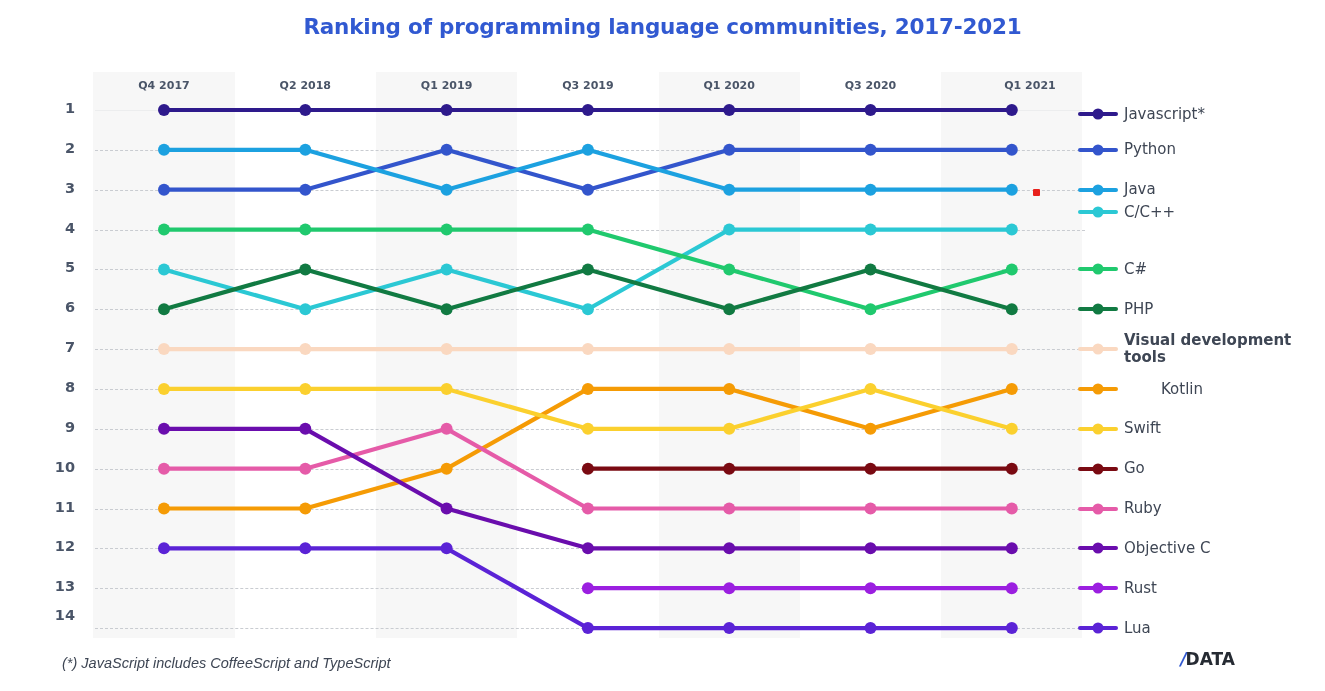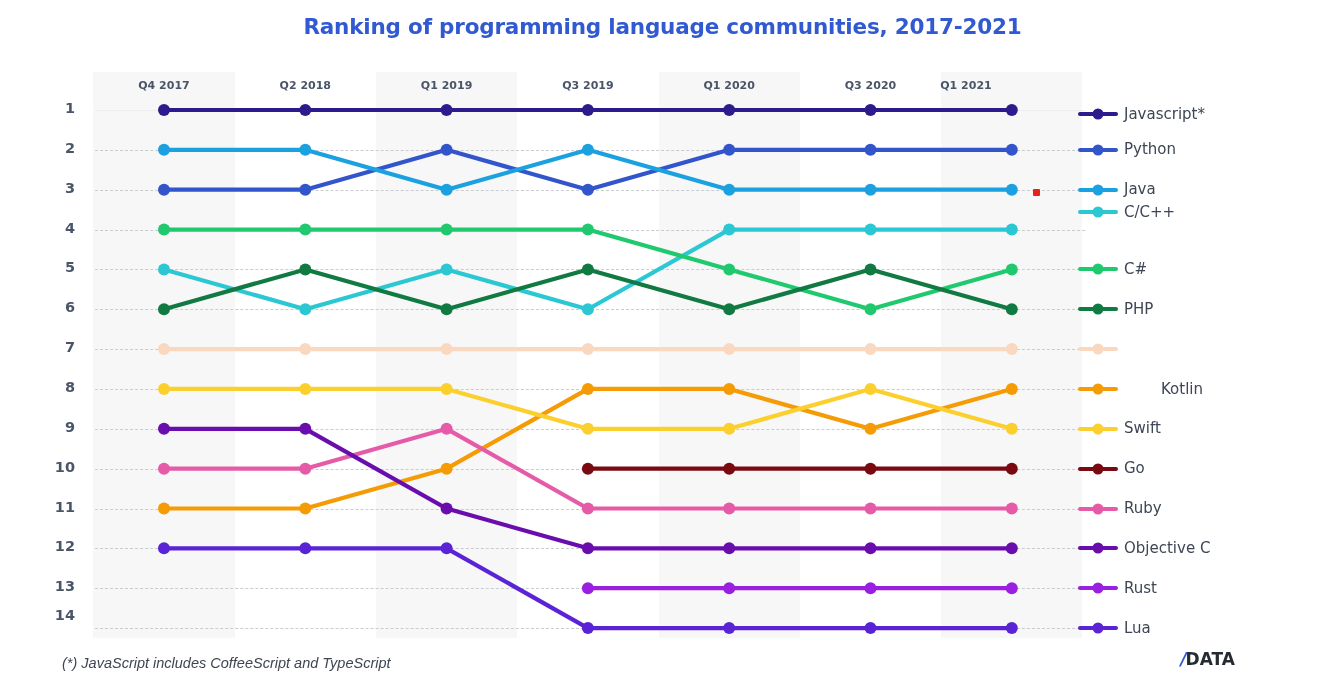--- a/index.html
+++ b/index.html
@@ -159,21 +159,21 @@
       <div class="gridline" style="top: 516.2px;"></div>
       <div class="gridline" style="top: 556.05px;"></div>
     </div>
   <div id="xlabels">
       <div class="xlabel" style="left: -1px; width: 140px;">Q4 2017</div>
       <div class="xlabel" style="left: 140.3px; width: 140px;">Q2 2018</div>
       <div class="xlabel" style="left: 281.6px; width: 140px;">Q1 2019</div>
       <div class="xlabel" style="left: 422.9px; width: 140px;">Q3 2019</div>
       <div class="xlabel" style="left: 564.2px; width: 140px;">Q1 2020</div>
       <div class="xlabel" style="left: 705.5px; width: 140px;">Q3 2020</div>
-      <div class="xlabel" style="left: 801px; width: 140px;">Q1 2021</div>
+      <div class="xlabel" style="left: 865px; width: 140px;">Q1 2021</div>
     </div>
   <svg id="lines-svg" width="990" height="566">
       <g>
         <polyline points="69,38 210.3,38 351.6,38 492.90000000000003,38 634.2,38 775.5,38 916.8000000000001,38" fill="none" stroke="#2E1A8C" stroke-width="4.2" stroke-linecap="round" stroke-linejoin="round"></polyline>
         <circle cx="69" cy="38" r="6" fill="#2E1A8C"></circle>
         <circle cx="210.3" cy="38" r="6" fill="#2E1A8C"></circle>
         <circle cx="351.6" cy="38" r="6" fill="#2E1A8C"></circle>
         <circle cx="492.90000000000003" cy="38" r="6" fill="#2E1A8C"></circle>
         <circle cx="634.2" cy="38" r="6" fill="#2E1A8C"></circle>
         <circle cx="775.5" cy="38" r="6" fill="#2E1A8C"></circle>
@@ -358,20 +358,22 @@
     <div class="legend-item" style="top: 227.25px;">
       <span class="legend-swatch" style="background: rgb(17, 122, 66);">
         <i style="background: rgb(17, 122, 66);"></i>
       </span>
       <span class="legend-label">PHP</span>
     </div>
     <div class="legend-item two-line" style="top: 258.1px;">
       <span class="legend-swatch" style="background: rgb(250, 216, 192);">
         <i style="background: rgb(250, 216, 192);"></i>
       </span>
+      <span class="legend-label">Visual development
+tools</span>
     </div>
     <div class="legend-item" style="top: 306.95px; gap: 37px;">
       <span class="legend-swatch" style="background: rgb(245, 155, 5);">
         <i style="background: rgb(245, 155, 5);"></i>
       </span>
       <span class="legend-label">Kotlin</span>
     </div>
     <div class="legend-item" style="top: 346.8px;">
       <span class="legend-swatch" style="background: rgb(251, 208, 46);">
         <i style="background: rgb(251, 208, 46);"></i>

